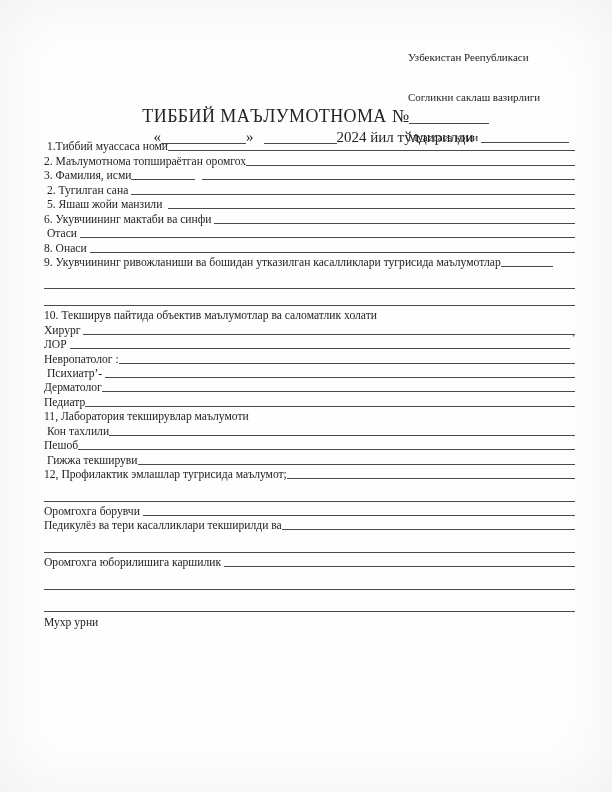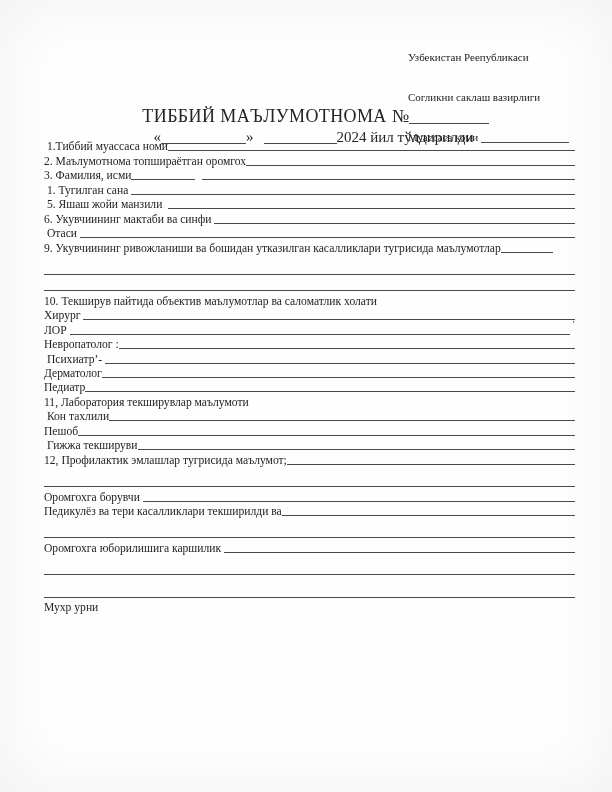--- a/index.html
+++ b/index.html
@@ -109,33 +109,37 @@
       <div class="row">
         <span class="lbl">2. Маълумотнома топшираётган оромгох</span>
         <span class="fill"></span>
       </div>
       <div class="row">
         <span class="lbl">3. Фамилия, исми</span>
         <span class="fill fill-sm"></span>
         <span class="fill"></span>
       </div>
       <div class="row">
-        <span class="lbl"> 1. Тугилган сана </span>
+        <span class="lbl"> 2. Тугилган сана </span>
         <span class="fill"></span>
       </div>
       <div class="row">
         <span class="lbl"> 5. Яшаш жойи манзили  </span>
         <span class="fill"></span>
       </div>
       <div class="row">
         <span class="lbl">6. Укувчиининг мактаби ва синфи </span>
         <span class="fill"></span>
       </div>
       <div class="row">
         <span class="lbl"> Отаси </span>
+        <span class="fill"></span>
+      </div>
+      <div class="row">
+        <span class="lbl">8. Онаси </span>
         <span class="fill"></span>
       </div>
       <div class="row">
         <span class="lbl">9. Укувчиининг ривожланиши ва бошидан утказилган касалликлари тугрисида маълумотлар</span>
         <span class="fill fill-short"></span>
       </div>
       <div class="row" style="margin-top: 8px;">
         <span class="fill"></span>
       </div>
       <div class="row" style="margin-top: 2px;">

